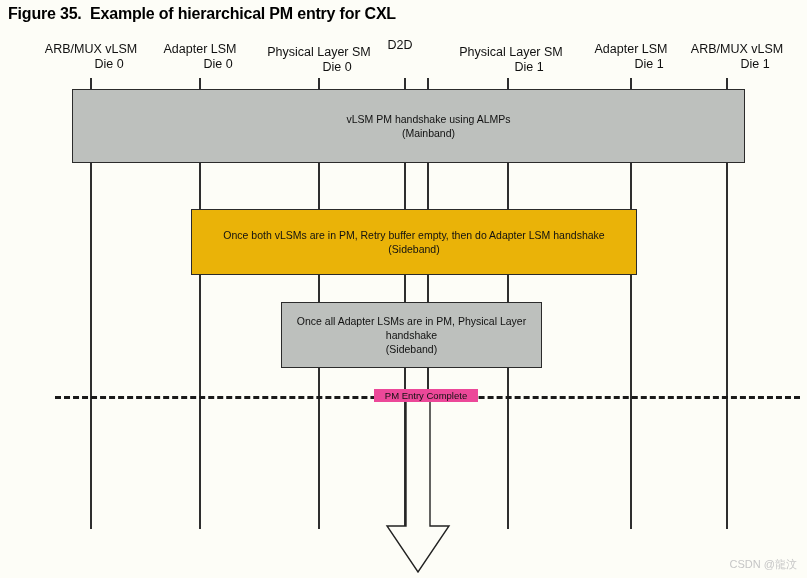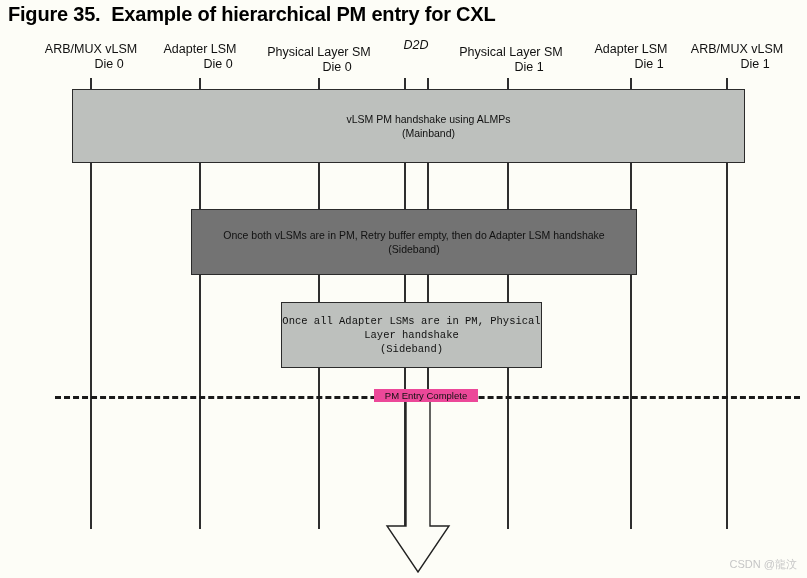--- a/index.html
+++ b/index.html
@@ -18,21 +18,21 @@
     background: #fdfdf7;
     overflow: hidden;
   }
   
   #figure-title {
     position: absolute;
     left: 8px;
     top: 1px;
     width: 640px;
     height: 28px;
-    font-size: 20px;
+    font-size: 16px;
     font-weight: bold;
     letter-spacing: -0.2px;
     line-height: 26px;
     white-space: pre;
     color: #000;
   }
   
   .col-head {
     position: absolute;
     text-align: center;
@@ -122,21 +122,21 @@
         <span class="l2">Die 0</span>
       </div>
       <div class="col-head" style="left: 110px; top: 42px; width: 180px;">
         <span class="l1">Adapter LSM</span>
         <span class="l2">Die 0</span>
       </div>
       <div class="col-head" style="left: 229px; top: 45px; width: 180px;">
         <span class="l1">Physical Layer SM</span>
         <span class="l2">Die 0</span>
       </div>
-      <div class="col-head" style="left: 326px; top: 38px; width: 180px; font-style: italic;">
+      <div class="col-head" style="left: 310px; top: 38px; width: 180px;">
         <span class="l1">D2D</span>
       </div>
       <div class="col-head" style="left: 421px; top: 45px; width: 180px;">
         <span class="l1">Physical Layer SM</span>
         <span class="l2">Die 1</span>
       </div>
       <div class="col-head" style="left: 541px; top: 42px; width: 180px;">
         <span class="l1">Adapter LSM</span>
         <span class="l2">Die 1</span>
       </div>
@@ -159,25 +159,25 @@
 
   <svg id="pm-entry-arrow" viewBox="0 0 66 176" preserveAspectRatio="none" aria-hidden="true">
     <polygon points="21,0 45,0 45,128 64,128 33,174 2,128 21,128" fill="#fdfdf7" stroke="#222222" stroke-width="1.4"></polygon>
   </svg>
 
   <div id="message-boxes">
       <div class="msgbox" style="left: 72px; top: 89px; width: 673px; height: 74px; background: rgb(189, 192, 189); border-color: rgb(43, 43, 43); padding-left: 40px;">
         <span>vLSM PM handshake using ALMPs</span>
         <span class="sub">(Mainband)</span>
       </div>
-      <div class="msgbox" style="left: 191px; top: 209px; width: 446px; height: 66px; background: #737373; border-color: rgb(43, 43, 43);">
+      <div class="msgbox" style="left: 191px; top: 209px; width: 446px; height: 66px; background: #eab308; border-color: rgb(43, 43, 43);">
         <span>Once both vLSMs are in PM, Retry buffer empty, then do Adapter LSM handshake</span>
         <span class="sub">(Sideband)</span>
       </div>
-      <div class="msgbox" style="left: 281px; top: 302px; width: 261px; height: 66px; background: rgb(189, 192, 189); border-color: rgb(43, 43, 43); font-family: Liberation Mono, monospace;">
+      <div class="msgbox" style="left: 281px; top: 302px; width: 261px; height: 66px; background: rgb(189, 192, 189); border-color: rgb(43, 43, 43);">
         <span>Once all Adapter LSMs are in PM, Physical Layer handshake</span>
         <span class="sub">(Sideband)</span>
       </div>
     </div>
 
   <div id="pm-complete-line" style="border-top-color: rgb(26, 26, 26);"></div>
   <div id="pm-complete-label" style="background: #ec4899;">PM Entry Complete</div>
 
   <div id="watermark" style="color: rgb(198, 198, 198);">CSDN @龍汶</div>
 

